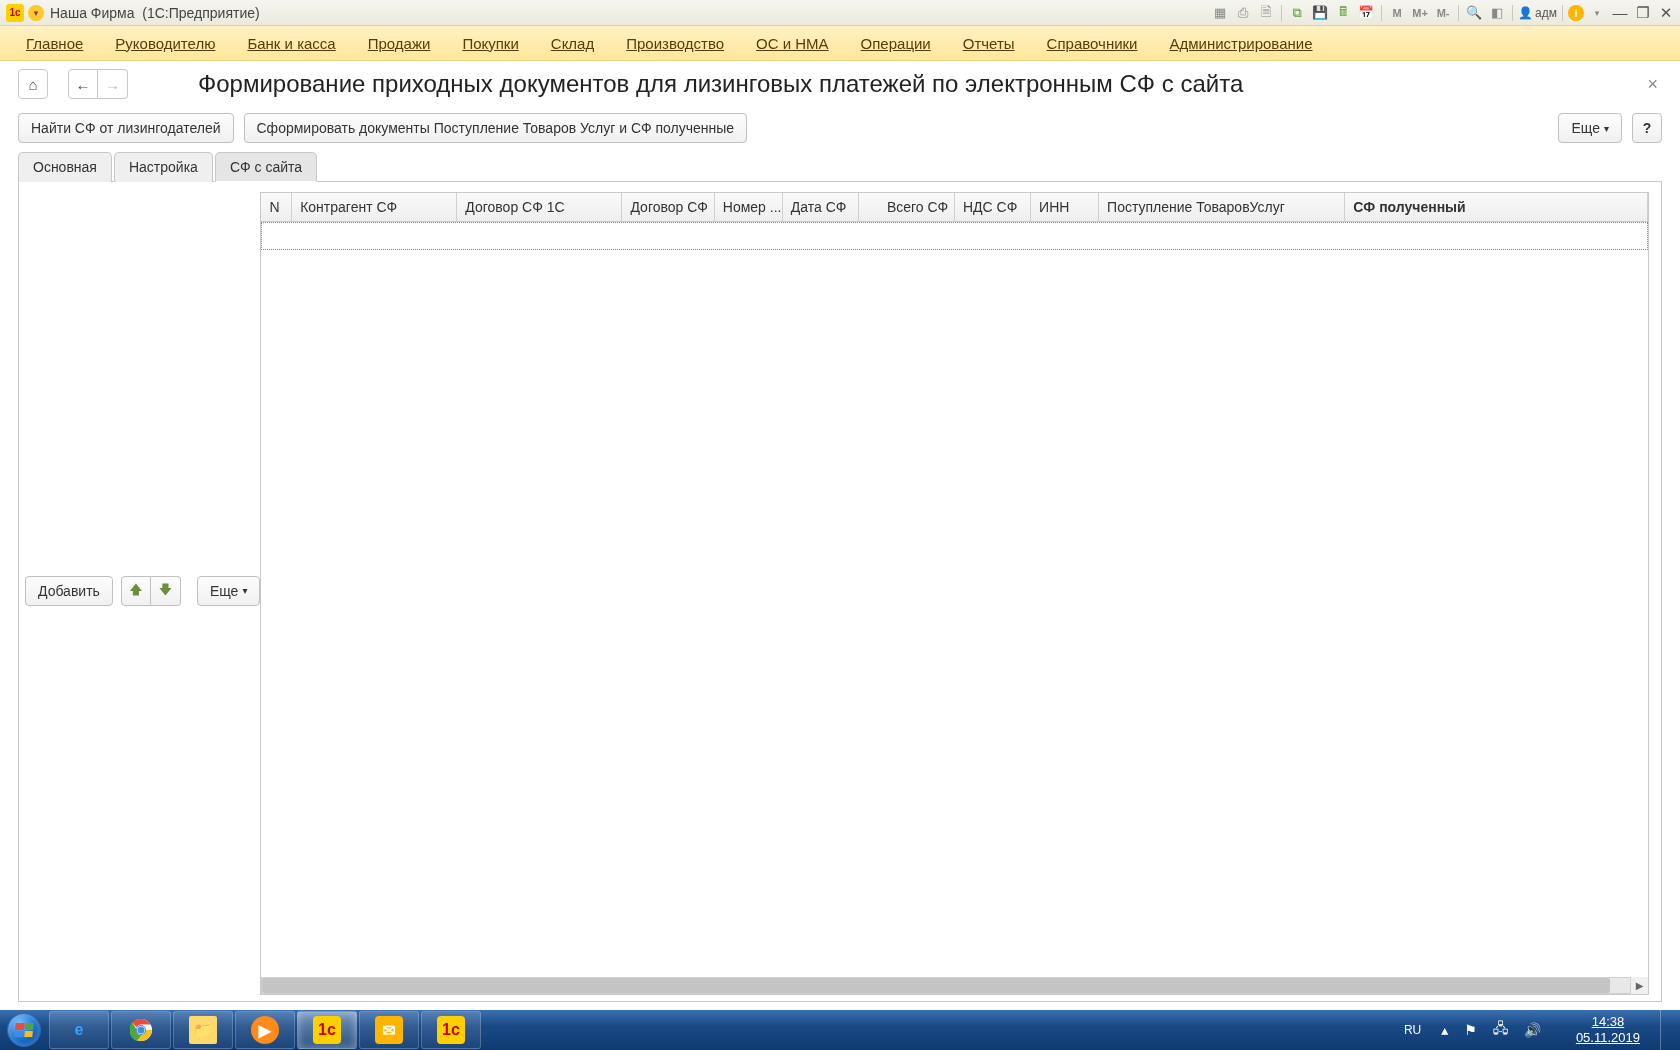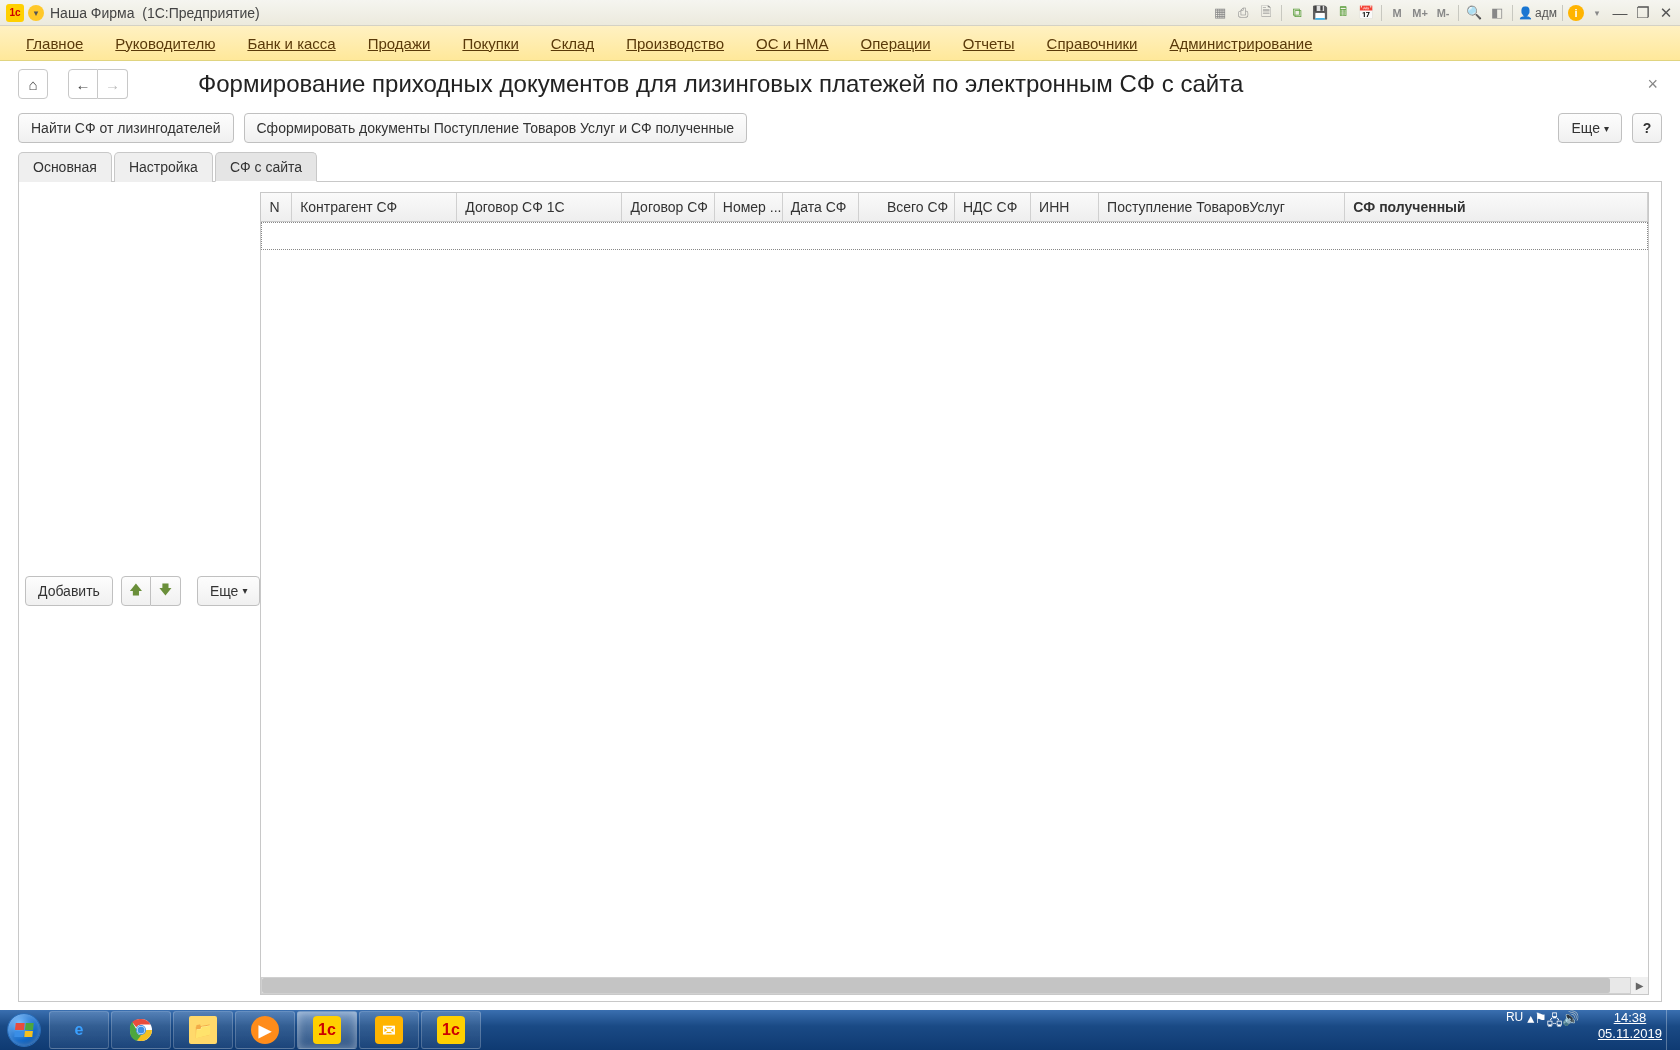--- a/index.html
+++ b/index.html
@@ -66,21 +66,21 @@
   
   .taskbar { position:absolute; bottom:0; left:0; right:0; height:40px; background:linear-gradient(#3a6fb0, #1a4a85 40%, #0f3a72); display:flex; align-items:center;}
   .start-orb { width:48px; height:40px; display:flex; align-items:center; justify-content:center;}
   .orb { width:34px; height:34px; border-radius:50%; background:radial-gradient(circle at 35% 30%, #7ec0ff, #1168c8 55%, #04397c); border:1px solid #2a6db8; box-shadow:0 0 6px rgba(255,255,255,.4) inset; display:flex; align-items:center; justify-content:center;}
   .orb-flag { width:18px; height:14px; display:grid; grid-template-columns:1fr 1fr; grid-template-rows:1fr 1fr; gap:1px; transform:skewX(-6deg);}
   .orb-flag div:nth-child(1){background:#e84c3d;} .orb-flag div:nth-child(2){background:#4da63f;}
   .orb-flag div:nth-child(3){background:#3a8ee6;} .orb-flag div:nth-child(4){background:#f4c020;}
   .task-item { width:60px; height:38px; margin:0 1px; background:linear-gradient(rgba(255,255,255,.15),rgba(255,255,255,.05)); border:1px solid rgba(255,255,255,.2); border-radius:3px; display:flex; align-items:center; justify-content:center; cursor:pointer;}
   .task-item.active { background:linear-gradient(rgba(255,255,255,.35),rgba(255,255,255,.12)); box-shadow:0 0 8px rgba(255,255,255,.4) inset;}
   .ti-ico { width:28px; height:28px; border-radius:4px; display:flex; align-items:center; justify-content:center; font-size:16px; font-weight:bold;}
-  .tray { margin-left:auto; display:flex; align-items:flex-start; gap:0; padding-right:2px; color:#fff; font-size:12px;}
+  .tray { margin-left:auto; display:flex; align-items:center; gap:16px; padding-right:8px; color:#fff; font-size:12px;}
   .tray .lang { margin-right:4px;}
   .tray .tico { font-size:14px; cursor:pointer;}
   .tray .clock { text-align:center; line-height:1.2; font-size:13px; margin-left:18px;text-decoration:underline;}
   .tray .showdesk { width:12px; height:40px; border-left:1px solid rgba(255,255,255,.3); margin-left:4px;}
 </style>
 </head>
 <body>
 
 <div class="title-bar">
   <div class="app-icon">1c</div>

